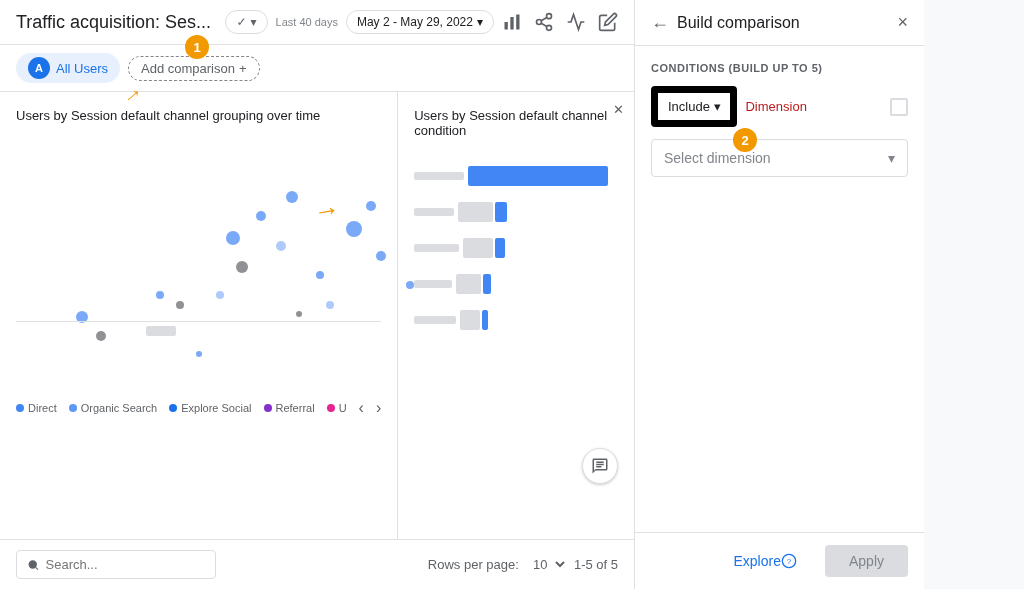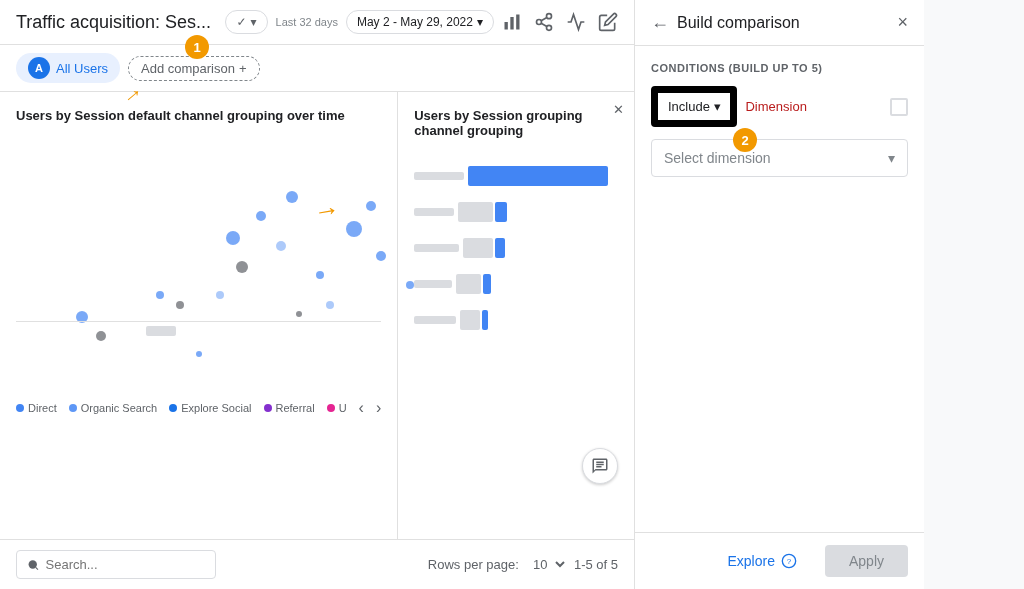--- a/index.html
+++ b/index.html
@@ -23,21 +23,21 @@
     
     .segment-bar { display: flex; align-items: center; padding: 8px 16px; gap: 8px; border-bottom: 1px solid #e0e0e0; position: relative; }
     .user-chip { display: flex; align-items: center; gap: 6px; background: #e8f0fe; border-radius: 20px; padding: 4px 12px; font-size: 13px; color: #1a73e8; font-weight: 500; }
     .avatar-circle { width: 22px; height: 22px; border-radius: 50%; background: #1a73e8; color: white; display: flex; align-items: center; justify-content: center; font-size: 11px; font-weight: bold; }
     .add-comparison-btn { display: flex; align-items: center; gap: 4px; border: 1px dashed #80868b; border-radius: 20px; padding: 4px 12px; font-size: 13px; color: #5f6368; cursor: pointer; background: transparent; }
 
     
     .charts-area { display: flex; flex: 1; padding: 0; overflow: hidden; }
     .chart-left { flex: 1; padding: 16px; border-right: 1px solid #e0e0e0; display: flex; flex-direction: column; }
     .chart-right { width: 240px; padding: 16px; display: flex; flex-direction: column; }
-    .chart-title { font-size: 13px; color: #202124; margin-bottom: 8px; font-weight: 700; }
+    .chart-title { font-size: 13px; color: #202124; margin-bottom: 8px; font-weight: 400; }
 
     
     .scatter-area { position: relative; width: 100%; height: 260px; }
     .scatter-dot { position: absolute; border-radius: 50%; opacity: 0.7; }
 
     
     .bar-chart-area { position: relative; width: 100%; height: 260px; }
     .bar-row { display: flex; align-items: center; margin-bottom: 6px; gap: 4px; }
     .bar-fill { height: 20px; border-radius: 2px; }
 
@@ -70,21 +70,21 @@
     .dimension-label { font-size: 13px; color: #b91c1c; flex: 1; }
     .checkbox-square { width: 18px; height: 18px; border: 2px solid #dadce0; border-radius: 2px; cursor: pointer; }
 
     .select-dimension-row { display: flex; align-items: center; gap: 4px; margin-bottom: 16px; }
     .select-dimension-dropdown { flex: 1; display: flex; align-items: center; justify-content: space-between; padding: 10px 12px; border: 1px solid #dadce0; border-radius: 4px; background: #fff; cursor: pointer; font-size: 14px; color: #80868b; }
 
     .add-condition-btn { display: flex; align-items: center; gap: 6px; padding: 10px 16px; border: none; background: transparent; color: #80868b; font-size: 14px; cursor: pointer; width: 100%; justify-content: center; border: 1px solid #e0e0e0; border-radius: 4px; }
 
     
     .panel-footer { padding: 12px 16px; border-top: 1px solid #e0e0e0; display: flex; justify-content: flex-end; gap: 12px; }
-    .explore-btn { display: flex; align-items: center; gap: 6px; padding: 8px 16px; border: none; background: transparent; color: #1a73e8; font-size: 14px; cursor: pointer; border-radius: 4px; }
+    .explore-btn { display: flex; align-items: center; padding: 8px 16px; border: none; background: transparent; color: #1a73e8; font-size: 14px; cursor: pointer; border-radius: 4px; }
     .apply-btn { padding: 8px 24px; background: #dadce0; color: #80868b; border: none; border-radius: 4px; font-size: 14px; cursor: not-allowed; }
 
     
     .gray-block { background: #dadce0; border-radius: 2px; display: inline-block; }
 
     
     .blue-dot { background: #4285f4; }
     .dark-dot { background: #5f6368; }
     .light-blue-dot { background: #8ab4f8; }
   </style>
@@ -95,21 +95,21 @@
 
   <div class="main-content">
 
     <div class="header">
       <span class="header-title">Traffic acquisition: Ses...</span>
       <div class="status-badge">
         <span>✓</span>
         <span>▾</span>
       </div>
       <div class="date-range">
-        <span class="date-range-label">Last 32 days</span>
+        <span class="date-range-label">Last 40 days</span>
       </div>
       <div class="date-range-btn">
         <span>May 2 - May 29, 2022</span>
         <span>▾</span>
       </div>
       <div class="header-icons">
         <div class="header-icon">
           <svg width="20" height="20" viewBox="0 0 24 24" fill="#5f6368">
               <rect x="3" y="12" width="4" height="9"></rect>
               <rect x="10" y="6" width="4" height="15"></rect>
@@ -206,21 +206,21 @@
             <div class="legend-dot" style="background:#e52592;"></div>
             <span>U</span>
           </div>
           <span class="legend-arrow">‹</span>
           <span class="legend-arrow">›</span>
         </div>
       </div>
 
       <div class="chart-right" style="position:relative;">
         <div style="position:absolute;top:10px;right:10px;cursor:pointer;color:#5f6368;">✕</div>
-        <div class="chart-title">Users by Session grouping channel grouping</div>
+        <div class="chart-title">Users by Session default channel condition</div>
         <div class="bar-chart-area">
 
           <div class="bar-row" style="margin-top:20px;">
             <div class="gray-block" style="width:50px;height:8px;"></div>
             <div class="bar-fill" style="width:140px;background:#4285f4;"></div>
           </div>
           <div class="bar-row" style="margin-top:16px;">
             <div class="gray-block" style="width:40px;height:8px;"></div>
             <div style="display:flex;gap:2px;">
               <div class="gray-block" style="width:35px;height:20px;border-radius:2px;"></div>

